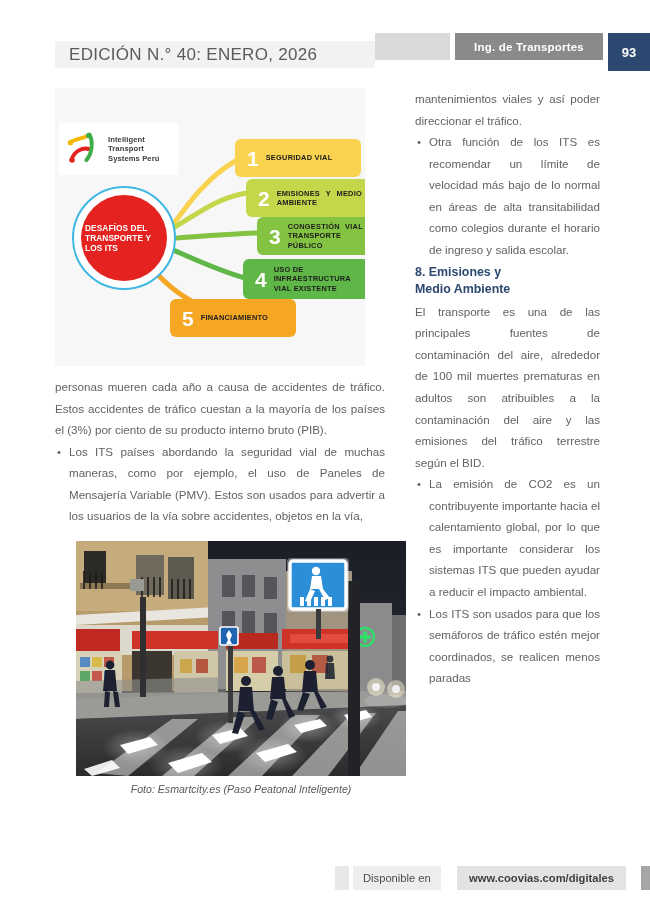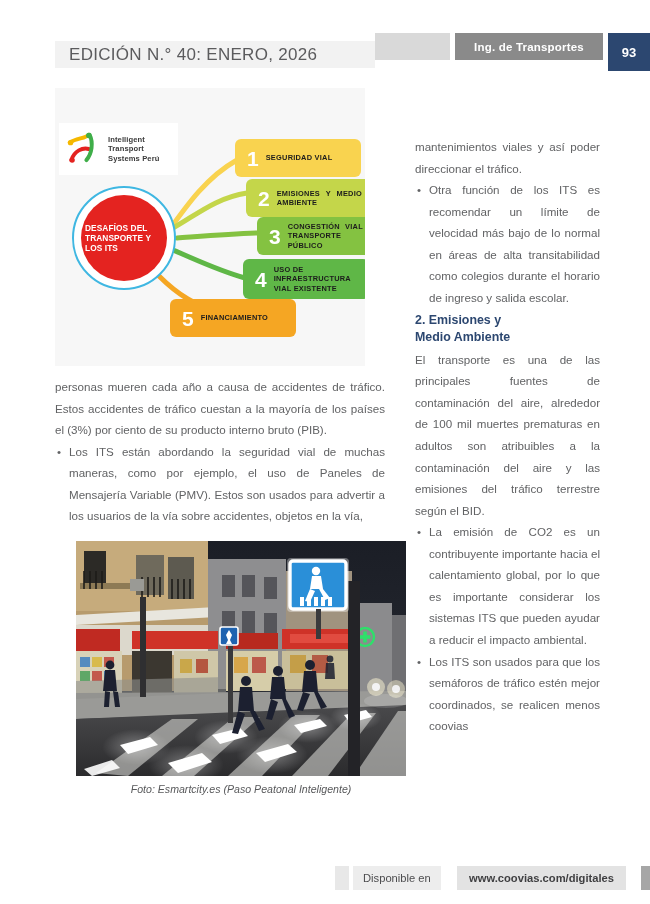--- a/index.html
+++ b/index.html
@@ -83,21 +83,20 @@
     position: absolute;
     left: 55px;
     top: 88px;
     width: 330px;
   }
   .col-right {
     position: absolute;
     left: 415px;
     top: 88px;
     width: 185px;
-    margin-top: 48px;
   }
 
   
   .infographic {
     position: relative;
     width: 310px;
     height: 278px;
     background: #f7f7f7;
     overflow: hidden;
   }
@@ -361,21 +360,21 @@
 
     <div class="ig-box" style="left:115px; top:211px; width:126px; height:38px; background:#f5a623;">
       <span class="ig-num">5</span>
       <span class="ig-text">FINANCIAMIENTO</span>
     </div>
   </div>
 
   <div class="body-text">
     <p class="para">personas mueren cada año a causa de accidentes de tráfico. Estos accidentes de tráfico cuestan a la mayoría de los países el (3%) por ciento de su producto interno bruto (PIB).</p>
     <ul class="bullet-list">
-      <li>Los ITS están abordando la seguridad vial de muchas maneras, como por ejemplo, el uso de Paneles de Mensajería Variable (PMV). Estos son usados para advertir a los usuarios de la vía sobre accidentes, objetos en la vía,</li>
+      <li>Los ITS países abordando la seguridad vial de muchas maneras, como por ejemplo, el uso de Paneles de Mensajería Variable (PMV). Estos son usados para advertir a los usuarios de la vía sobre accidentes, objetos en la vía,</li>
     </ul>
   </div>
 
   <div class="photo-wrap">
     <div class="photo">
       <svg width="330" height="235" viewBox="0 0 330 235">
         <defs>
           <linearGradient id="skyG" x1="0" y1="0" x2="0" y2="1">
             <stop offset="0%" stop-color="#1b1e26"></stop>
             <stop offset="100%" stop-color="#2a2d35"></stop>
@@ -577,28 +576,28 @@
 </div>
 
 <div class="col-right">
   <div class="body-text">
     <p class="para">mantenimientos viales y así poder direccionar el tráfico.</p>
     <ul class="bullet-list">
       <li>Otra función de los ITS es recomendar un límite de velocidad más bajo de lo normal en áreas de alta transitabilidad como colegios durante el horario de ingreso y salida escolar.</li>
     </ul>
 
     <div class="subhead">
-      <div>2. Emisiones y</div>
+      <div>8. Emisiones y</div>
       <div>Medio Ambiente</div>
     </div>
 
     <p class="para">El transporte es una de las principales fuentes de contaminación del aire, alrededor de 100 mil muertes prematuras en adultos son atribuibles a la contaminación del aire y las emisiones del tráfico terrestre según el BID.</p>
     <ul class="bullet-list">
       <li>La emisión de CO2 es un contribuyente importante hacia el calentamiento global, por lo que es importante considerar los sistemas ITS que pueden ayudar a reducir el impacto ambiental.</li>
-      <li>Los ITS son usados para que los semáforos de tráfico estén mejor coordinados, se realicen menos coovias</li>
+      <li>Los ITS son usados para que los semáforos de tráfico estén mejor coordinados, se realicen menos paradas</li>
     </ul>
   </div>
 </div>
 
 <div class="footer">
   <div class="footer-pad"></div>
   <div class="footer-label">Disponible en</div>
   <div class="footer-url">www.coovias.com/digitales</div>
   <div class="footer-tick"></div>
 </div>

